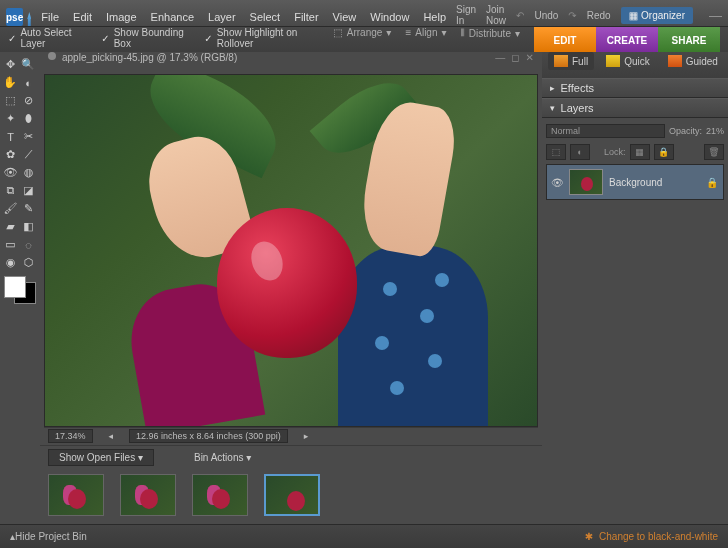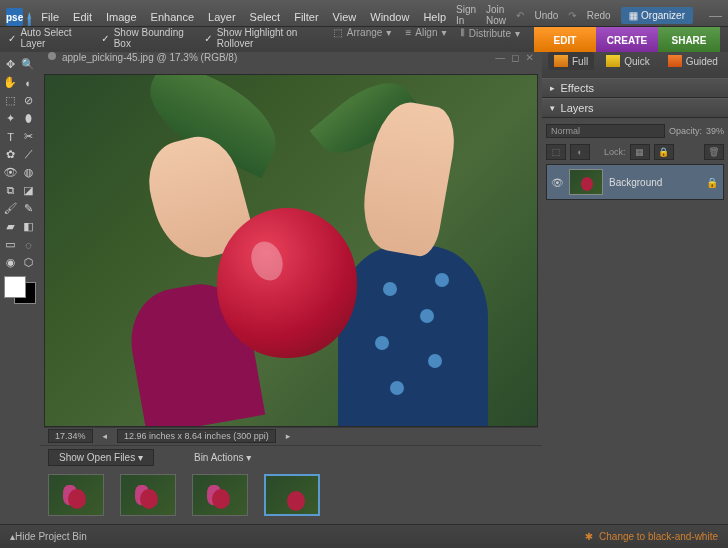--- a/index.html
+++ b/index.html
@@ -38,21 +38,21 @@
 .apple{position:absolute;left:35%;top:38%;width:140px;height:150px;background:radial-gradient(circle at 35% 30%,#e8405a,#b01030 60%,#701020);border-radius:50% 50% 48% 48%}
 .apple::after{content:"";position:absolute;top:22%;left:25%;width:30px;height:40px;background:rgba(255,255,255,.3);border-radius:50%;transform:rotate(-20deg)}
 .hand1{position:absolute;left:22%;top:18%;width:90px;height:120px;background:linear-gradient(#f0c8a8,#e0b090);border-radius:40% 40% 20% 50%;transform:rotate(-15deg)}
 .hand2{position:absolute;right:18%;top:8%;width:80px;height:150px;background:linear-gradient(#f0c8a8,#e0b090);border-radius:40% 30% 20% 40%;transform:rotate(10deg)}
 .sleeve1{position:absolute;left:18%;bottom:0;width:120px;height:140px;background:#8a1050;border-radius:40% 40% 0 0;transform:rotate(-10deg)}
 .sleeve2{position:absolute;right:10%;bottom:0;width:150px;height:180px;background:#1a3a6a;border-radius:40% 40% 0 0}
 .dot-p{position:absolute;width:14px;height:14px;background:#4a8ac0;border-radius:50%}
 .leaf{position:absolute;background:linear-gradient(#4a7a3a,#2a5a2a);border-radius:0 60% 0 60%}
 .l1{top:2%;left:20%;width:140px;height:70px;transform:rotate(25deg)}
 .l2{top:5%;right:25%;width:100px;height:50px;transform:rotate(-40deg)}
-.statusbar{height:16px;background:#4a4a4a;display:flex;align-items:center;font-size:9px;color:#bbb;padding:0 4px;gap:10px;border-top:1px solid #3a3a3a}
+.statusbar{height:16px;background:#4a4a4a;display:flex;align-items:center;font-size:9px;color:#bbb;padding:0 4px;gap:16px;border-top:1px solid #3a3a3a}
 .status-box{background:#3a3a3a;padding:1px 6px;border:1px solid #2a2a2a}
 .bin{background:#4a4a4a;border-top:1px solid #3a3a3a}
 .bin-hdr{height:22px;display:flex;align-items:center;padding:0 8px;gap:40px;font-size:10px;color:#ccc}
 .bin-btn{background:#3a3a3a;padding:2px 10px;border:1px solid #2a2a2a}
 .thumbs{display:flex;gap:16px;padding:6px 8px}
 .thumb{width:56px;height:42px;background:linear-gradient(135deg,#2a4a2a,#3a5a2a);border:1px solid #666;position:relative}
 .thumb.sel{border:2px solid #5a9ad0}
 .th-apple{position:absolute;left:35%;top:35%;width:18px;height:20px;background:#b02040;border-radius:50%}
 .th-person{position:absolute;left:25%;top:25%;width:14px;height:20px;background:#c04080;border-radius:40%}
 .panels{width:186px;background:#4a4a4a;display:flex;flex-direction:column}
@@ -275,21 +275,21 @@
           <div class="mode-ic mi-guided"></div>
           <span>Guided</span>
         </div>
     </div>
     <div class="panel-hdr">Effects</div>
     <div class="panel-hdr open">Layers</div>
     <div class="layers-body">
       <div class="layer-opts">
         <div class="layer-sel">Normal</div>
         <span>Opacity:</span>
-        <span>39%</span>
+        <span>21%</span>
       </div>
       <div class="layer-icons">
         <div class="li-btn">⬚</div>
         <div class="li-btn">◐</div>
         <span style="margin-left:10px;font-size:9px;color:#999">Lock:</span>
         <div class="li-btn">▦</div>
         <div class="li-btn">🔒</div>
         <div class="li-btn" style="margin-left:auto">🗑</div>
       </div>
       <div class="layer-row">

